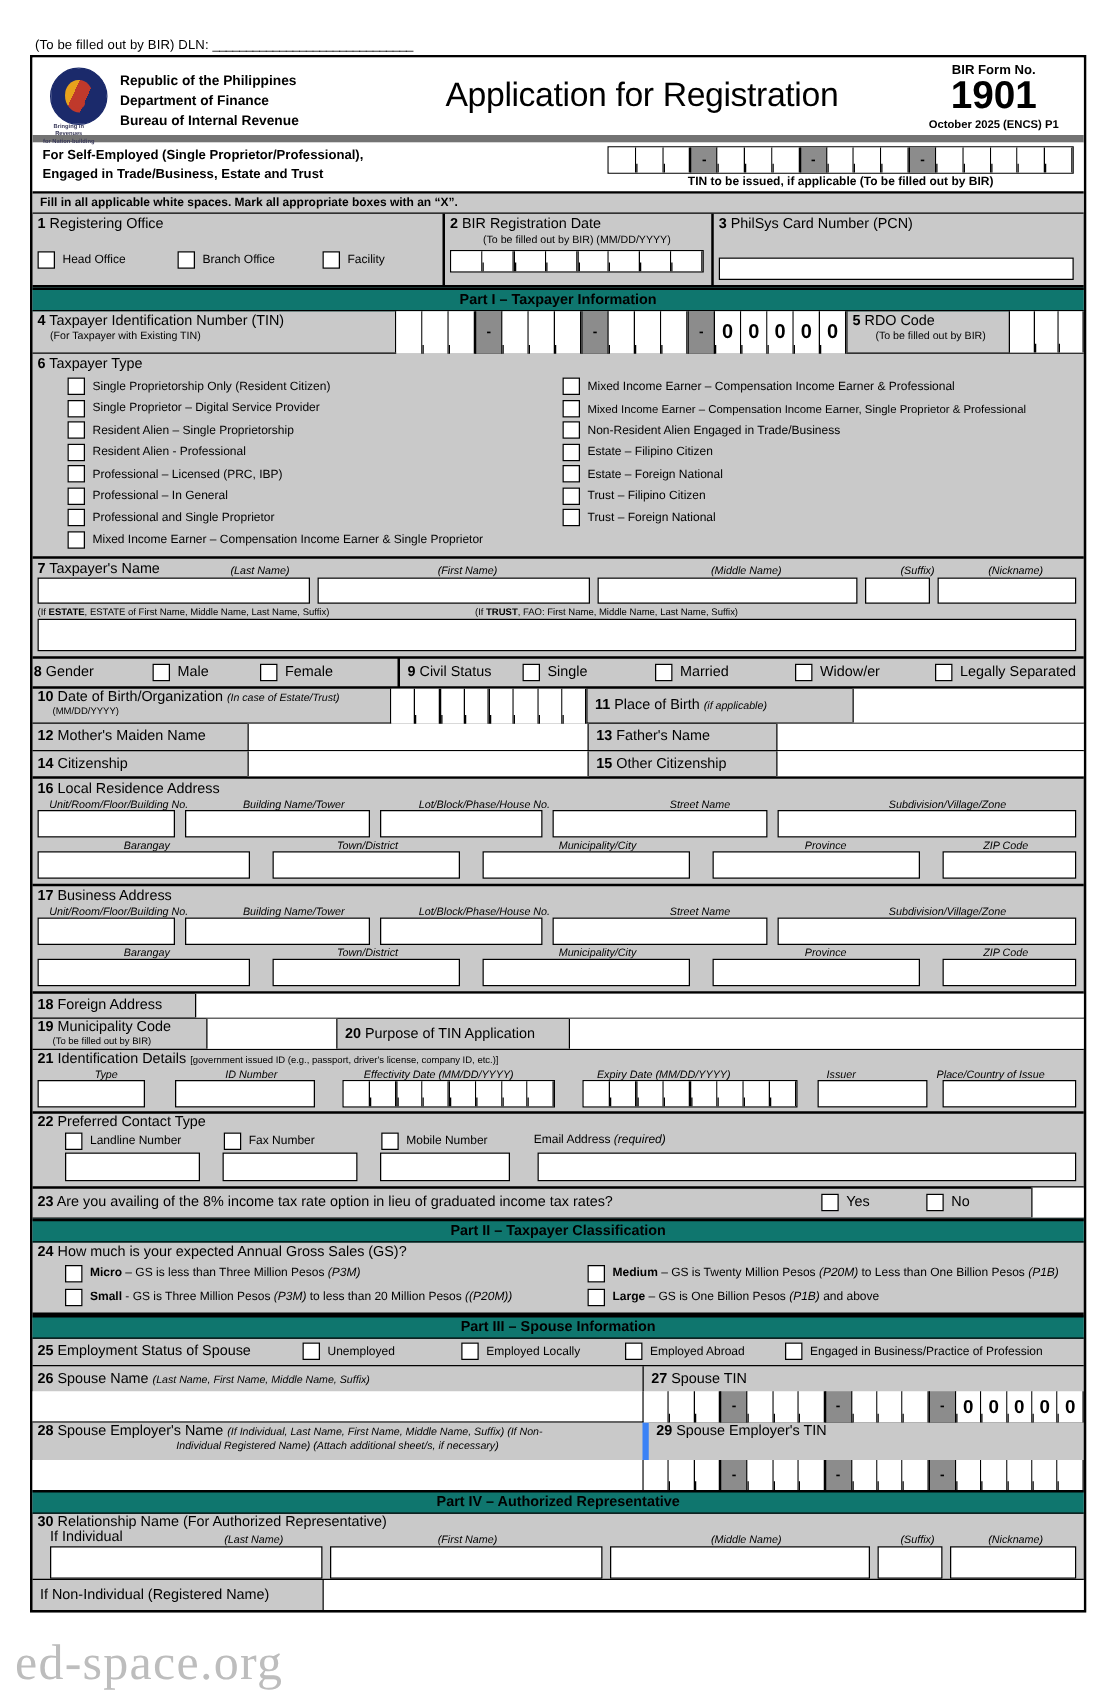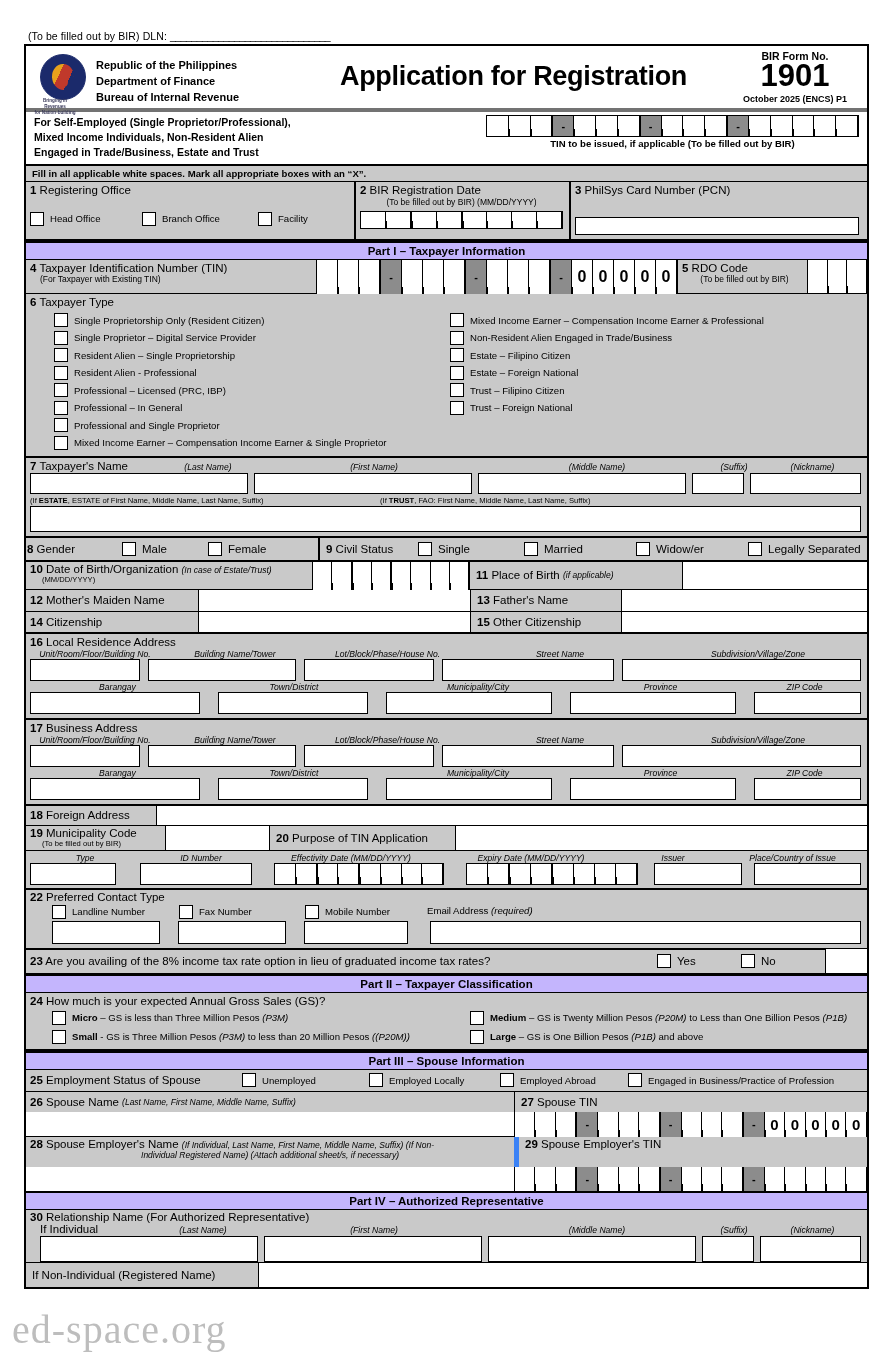--- a/index.html
+++ b/index.html
@@ -29,38 +29,38 @@
   .row { display:flex; }
   .wbox { background:#fff; border:1px solid #000; }
   .bdr-b { border-bottom:1px solid #000; }
   .bdr-b2 { border-bottom:2px solid #000; }
   .bdr-r2 { border-right:2px solid #000; }
   .it { font-style:italic; }
   .sm { font-size:8.5px; }
   .xsm { font-size:7.6px; }
 
   
-  .hdr { display:flex; background:#fff; border-bottom:4px solid #737373; }
+  .hdr { display:flex; background:#fff; border-bottom:6px solid #737373; }
   .hdr-left { width:272px; padding:6px 0 2px 8px; position:relative; display:flex; }
   .seal { width:46px; height:46px; flex:0 0 46px; margin-top:2px; margin-left:6px; position:relative; }
   .seal .ring {
     position:absolute; inset:0; border-radius:50%;
     background: radial-gradient(circle at 50% 50%, #f2c230 0 34%, #1b2a6b 34% 100%);
     border:1px solid #1b2a6b;
   }
   .seal .swirl {
     position:absolute; left:26%; top:22%; width:48%; height:56%;
     background: linear-gradient(115deg,#e8a21c 0 35%, #c0392b 35% 70%, #1b2a6b 70% 100%);
     border-radius:50% 50% 45% 55%;
   }
   .seal .inner-dot { position:absolute; left:40%; top:52%; width:20%; height:20%; border-radius:50%; background:#c0392b; }
   .seal-cap { position:absolute; left:6px; top:52px; width:46px; text-align:center; font-size:4.6px; font-weight:bold; color:#3a3a5a; line-height:1.35; }
   .agency { margin-left:10px; font-weight:bold; font-size:11px; line-height:1.45; padding-top:6px; }
   .hdr-mid { flex:1; display:flex; align-items:center; justify-content:center; }
-  .title { font-size:27px; font-weight:bold; letter-spacing:-0.3px; }
+  .title { font-size:27px; font-weight:normal; letter-spacing:-0.3px; }
   .hdr-right { width:138px; text-align:center; padding:4px 6px 2px 0; }
   .formno { font-size:10.5px; font-weight:bold; }
   .formnum { font-size:31px; font-weight:bold; line-height:0.95; margin-top:-1px; }
   .formdate { font-size:9px; font-weight:bold; margin-top:4px; }
 
   
   .sub { display:flex; background:#fff; border-bottom:2px solid #000; }
   .sub-left { width:460px; padding:3px 0 4px 8px; font-weight:bold; font-size:10.5px; line-height:1.42; }
   .sub-right { flex:1; padding:3px 8px 2px 0; }
   .tinstrip { display:flex; height:22px; }
@@ -78,21 +78,21 @@
   
   .flabel { font-size:11.5px; }
   .flabel .n { font-weight:bold; font-size:11.5px; }
 
   
   .cb { display:inline-block; width:14px; height:14px; background:#fff; border:1px solid #000; vertical-align:middle; flex:0 0 14px; }
   .cbrow { display:flex; align-items:center; gap:6px; }
   .cbtxt { font-size:9.6px; }
 
   
-  .part { background:#c4b5fd; text-align:center; font-weight:bold; font-size:11.5px; padding:2px 0;
+  .part { background:#0f766e; text-align:center; font-weight:bold; font-size:11.5px; padding:2px 0;
           border-top:2px solid #000; border-bottom:1px solid #000; }
 
   
   .cap { font-size:8.6px; font-style:italic; text-align:center; }
 
   .watermark {
     position:absolute; left:12px; top:1306px;
     font-family:"Liberation Serif", serif; font-size:40px; color:#bdbdbd; letter-spacing:1px;
   }
 </style>
@@ -131,21 +131,20 @@
       <div class="hdr-right">
         <div class="formno">BIR Form No.</div>
         <div class="formnum">1901</div>
         <div class="formdate">October 2025 (ENCS) P1</div>
       </div>
     </div>
 
     <div class="sub">
       <div class="sub-left">
         <div>For Self-Employed (Single Proprietor/Professional),</div>
-        <div>Mixed Income Individuals, Non-Resident Alien</div>
         <div>Engaged in Trade/Business, Estate and Trust</div>
       </div>
       <div class="sub-right">
         <div class="grp tinstrip">
           <div class="tickcell"></div>
             <div class="tickcell"></div>
             <div class="tickcell"></div>
           <div class="dashcell">-</div>
           <div class="tickcell"></div>
             <div class="tickcell"></div>
@@ -296,20 +295,24 @@
             <span class="cbtxt">Mixed Income Earner – Compensation Income Earner &amp; Single Proprietor</span>
             </div>
         </div>
         <div style="flex:1;">
           <div class="cbrow" style="margin:3.5px 0 0 0;">
             <span class="cb"></span>
             <span class="cbtxt">Mixed Income Earner – Compensation Income Earner &amp; Professional</span>
             </div>
           <div class="cbrow" style="margin:3.5px 0 0 0;">
             <span class="cb"></span>
+            <span class="cbtxt" style="font-size:9.1px;">Mixed Income Earner – Compensation Income Earner, Single Proprietor &amp; Professional</span>
+            </div>
+          <div class="cbrow" style="margin:3.5px 0 0 0;">
+            <span class="cb"></span>
             <span class="cbtxt">Non-Resident Alien Engaged in Trade/Business</span>
             </div>
           <div class="cbrow" style="margin:3.5px 0 0 0;">
             <span class="cb"></span>
             <span class="cbtxt">Estate – Filipino Citizen</span>
             </div>
           <div class="cbrow" style="margin:3.5px 0 0 0;">
             <span class="cb"></span>
             <span class="cbtxt">Estate – Foreign National</span>
             </div>
@@ -516,20 +519,24 @@
         <div class="xsm" style="margin-left:12px;">(To be filled out by BIR)</div>
       </div>
       <div style="width:105px; background:#fff; border-left:1px solid #000; border-right:1px solid #000;"></div>
       <div class="flabel" style="width:185px; padding-left:6px; display:flex; align-items:center;">
         <span class="n">20</span>&nbsp;<span>Purpose of TIN Application</span>
       </div>
       <div style="flex:1; background:#fff; border-left:1px solid #000;"></div>
     </div>
 
     <div class="bdr-b2" style="padding:1px 6px 3px 4px;">
+      <div class="flabel">
+        <span class="n">21</span> <span>Identification Details</span>
+        <span class="xsm">[government issued ID (e.g., passport, driver's license, company ID, etc.)]</span>
+      </div>
       <div style="display:flex; margin-top:1px;">
         <div class="cap" style="width:110px;">Type</div>
         <div class="cap" style="width:122px;">ID Number</div>
         <div class="cap" style="width:178px;">Effectivity Date (MM/DD/YYYY)</div>
         <div class="cap" style="width:182px;">Expiry Date (MM/DD/YYYY)</div>
         <div class="cap" style="width:102px;">Issuer</div>
         <div class="cap" style="flex:1;">Place/Country of Issue</div>
       </div>
       <div style="display:flex; gap:6px;">
         <div class="wbox" style="width:86px;height:22px;"></div>

